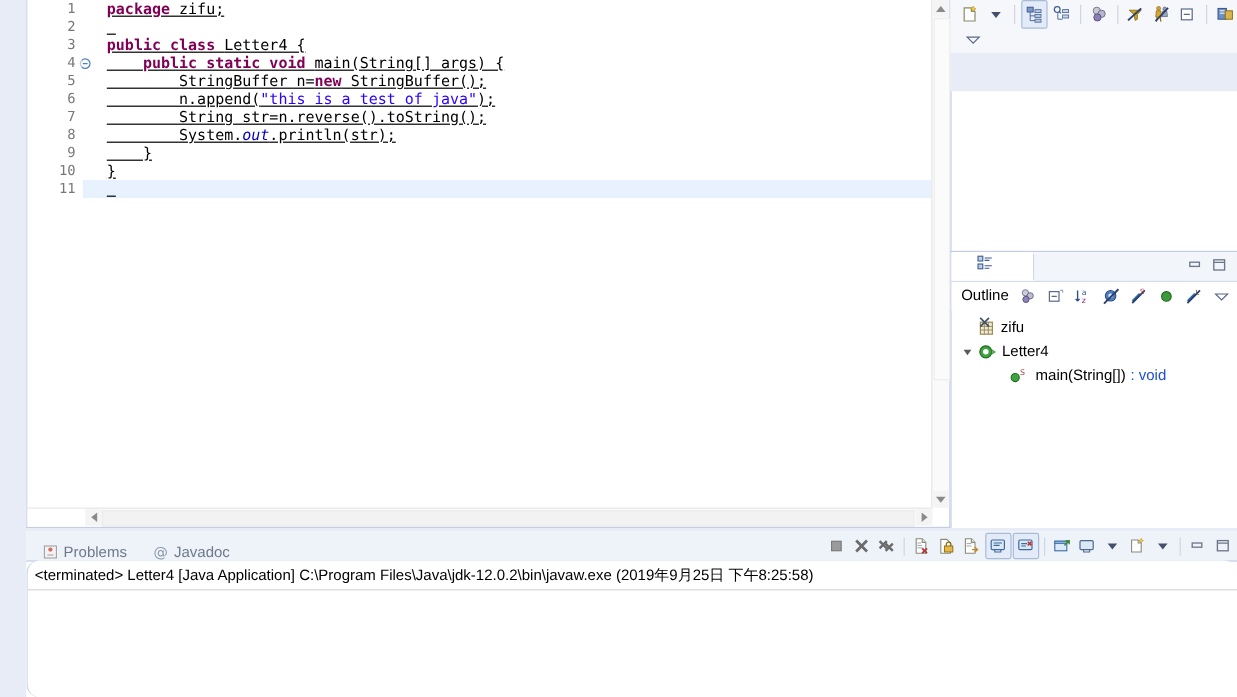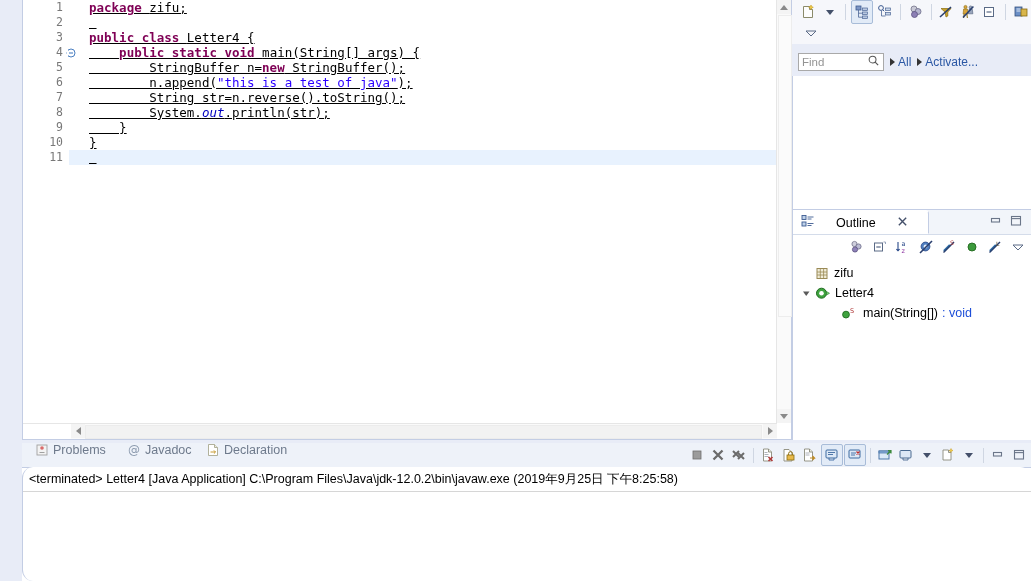--- a/index.html
+++ b/index.html
@@ -118,22 +118,22 @@
     background:#fff;border-left:1px solid #c3cde4;border-top:1px solid #c3cde4;
   }
   #outline-tabbar{
     position:relative;height:24px;background:#f2f5fa;
     border-bottom:1px solid #d4dcea;
   }
   #outline-tab{
     position:absolute;left:0;top:0;height:24px;
     background:#fff;border:1px solid #c3cde4;border-bottom:1px solid #fff;
     border-top:2px solid #fff;border-left:none;
-    display:flex;align-items:center;padding:0 20px 0 8px;gap:21px;
-    box-sizing:border-box;border-top-right-radius:4px;
+    display:flex;align-items:center;padding:0 20px 0 8px;gap:10px;
+    box-sizing:border-box;border-top-right-radius:4px;flex-direction:column;
   }
   #outline-title{font-size:12.5px;color:#000;}
   .view-btn{
     position:absolute;top:5px;width:14px;height:12px;
   }
   #ol-min{right:28px;}
   #ol-max{right:8px;}
 
   #outline-toolbar{
     height:24px;display:flex;align-items:center;justify-content:flex-end;
@@ -150,21 +150,21 @@
   
   #bottom{
     position:absolute;left:22px;top:443px;width:1009px;height:138px;
     background:#fff;
   }
   #bottom-tabbar{
     position:relative;height:24px;background:#eef2f9;
     border-bottom:1px solid #c3cde4;
   }
   .btab{
-    position:absolute;top:0;height:24px;display:flex;align-items:flex-start;gap:4px;
+    position:absolute;top:0;height:24px;display:flex;align-items:flex-end;gap:4px;
     padding:0 7px;box-sizing:border-box;font-size:12.5px;color:#6e7a8c;cursor:pointer;
   }
   .btab.active{
     background:#fff;color:#7f1d1d;
     border:1px solid #c3cde4;border-bottom:1px solid #fff;border-top:2px solid #4a7fc1;
     border-top-left-radius:3px;border-top-right-radius:3px;margin-top:31px;
   }
   #con-toolbar{
     position:absolute;right:2px;top:1px;height:22px;
     display:flex;align-items:center;gap:1px;
@@ -313,39 +313,20 @@
       </div>
       <div id="tb-row2">
         <div class="tb-ico">
           <svg width="14" height="10" viewBox="0 0 14 10">
               <path d="M2 3h10L7 8z" fill="none" stroke="#5a6a86" stroke-width="1"></path>
             </svg>
         </div>
       </div>
     </div>
 
-    <div id="find-row">
-      <div id="find-box">
-        <span id="find-input">Find</span>
-        <span>
-          <svg width="13" height="13" viewBox="0 0 14 14">
-            <circle cx="6" cy="6" r="3.7" fill="none" stroke="#555" stroke-width="1.1"></circle>
-            <path d="M8.8 8.8L12 12" stroke="#555" stroke-width="1.3"></path>
-          </svg>
-        </span>
-      </div>
-      <div class="lnk-grp">
-        <span class="lnk-tri"></span>
-        <span class="lnk">All</span>
-      </div>
-      <div class="lnk-grp">
-        <span class="lnk-tri"></span>
-        <span class="lnk">Activate...</span>
-      </div>
-    </div>
 
     <div id="right-blank"></div>
 
     <div id="outline">
       <div id="outline-tabbar">
         <div id="outline-tab">
           <span>
             <svg width="14" height="14" viewBox="0 0 14 14">
               <rect x="1" y="1.5" width="4" height="4" fill="#bdd0e8" stroke="#3d5b91" stroke-width=".9"></rect>
               <rect x="1" y="8" width="4" height="4" fill="#bdd0e8" stroke="#3d5b91" stroke-width=".9"></rect>
@@ -481,30 +462,20 @@
           <span>Problems</span>
         </div>
         <div class="btab" style="left: 98px; width: 79px;">
           <span style="display: flex;">
             <svg width="14" height="14" viewBox="0 0 14 14">
               <text x="1" y="11" font-family="DejaVu Sans, sans-serif" font-size="12" fill="#8a99ad">@</text>
             </svg>
           </span>
           <span>Javadoc</span>
         </div>
-        <div class="btab" style="left: 177px; width: 102px;">
-          <span style="display: flex;">
-            <svg width="14" height="14" viewBox="0 0 14 14">
-              <path d="M2.5 1.5h6l3 3v8h-9z" fill="#fff" stroke="#a8a890" stroke-width=".9"></path>
-              <path d="M8.5 1.5v3h3" fill="#eeeedd" stroke="#a8a890" stroke-width=".9"></path>
-              <path d="M4.5 9h5l-1.6-1.6M9.5 9l-1.6 1.6" fill="none" stroke="#c79a30" stroke-width="1"></path>
-            </svg>
-          </span>
-          <span>Declaration</span>
-        </div>
         <div class="btab active" style="left: 279px; width: 88px;">
           <span style="display: flex;">
             <svg width="14" height="14" viewBox="0 0 14 14">
               <rect x="1.5" y="2.5" width="11" height="7.5" rx="1" fill="#2d5f96" stroke="#1d4370" stroke-width="1"></rect>
               <rect x="3" y="4" width="8" height="4.5" fill="#e4eef8"></rect>
               <path d="M5 10.5v1.5h4v-1.5" fill="none" stroke="#1d4370" stroke-width="1"></path>
             </svg>
           </span>
           <span>Console</span>
           <span><svg width="11" height="11" viewBox="0 0 12 12">

